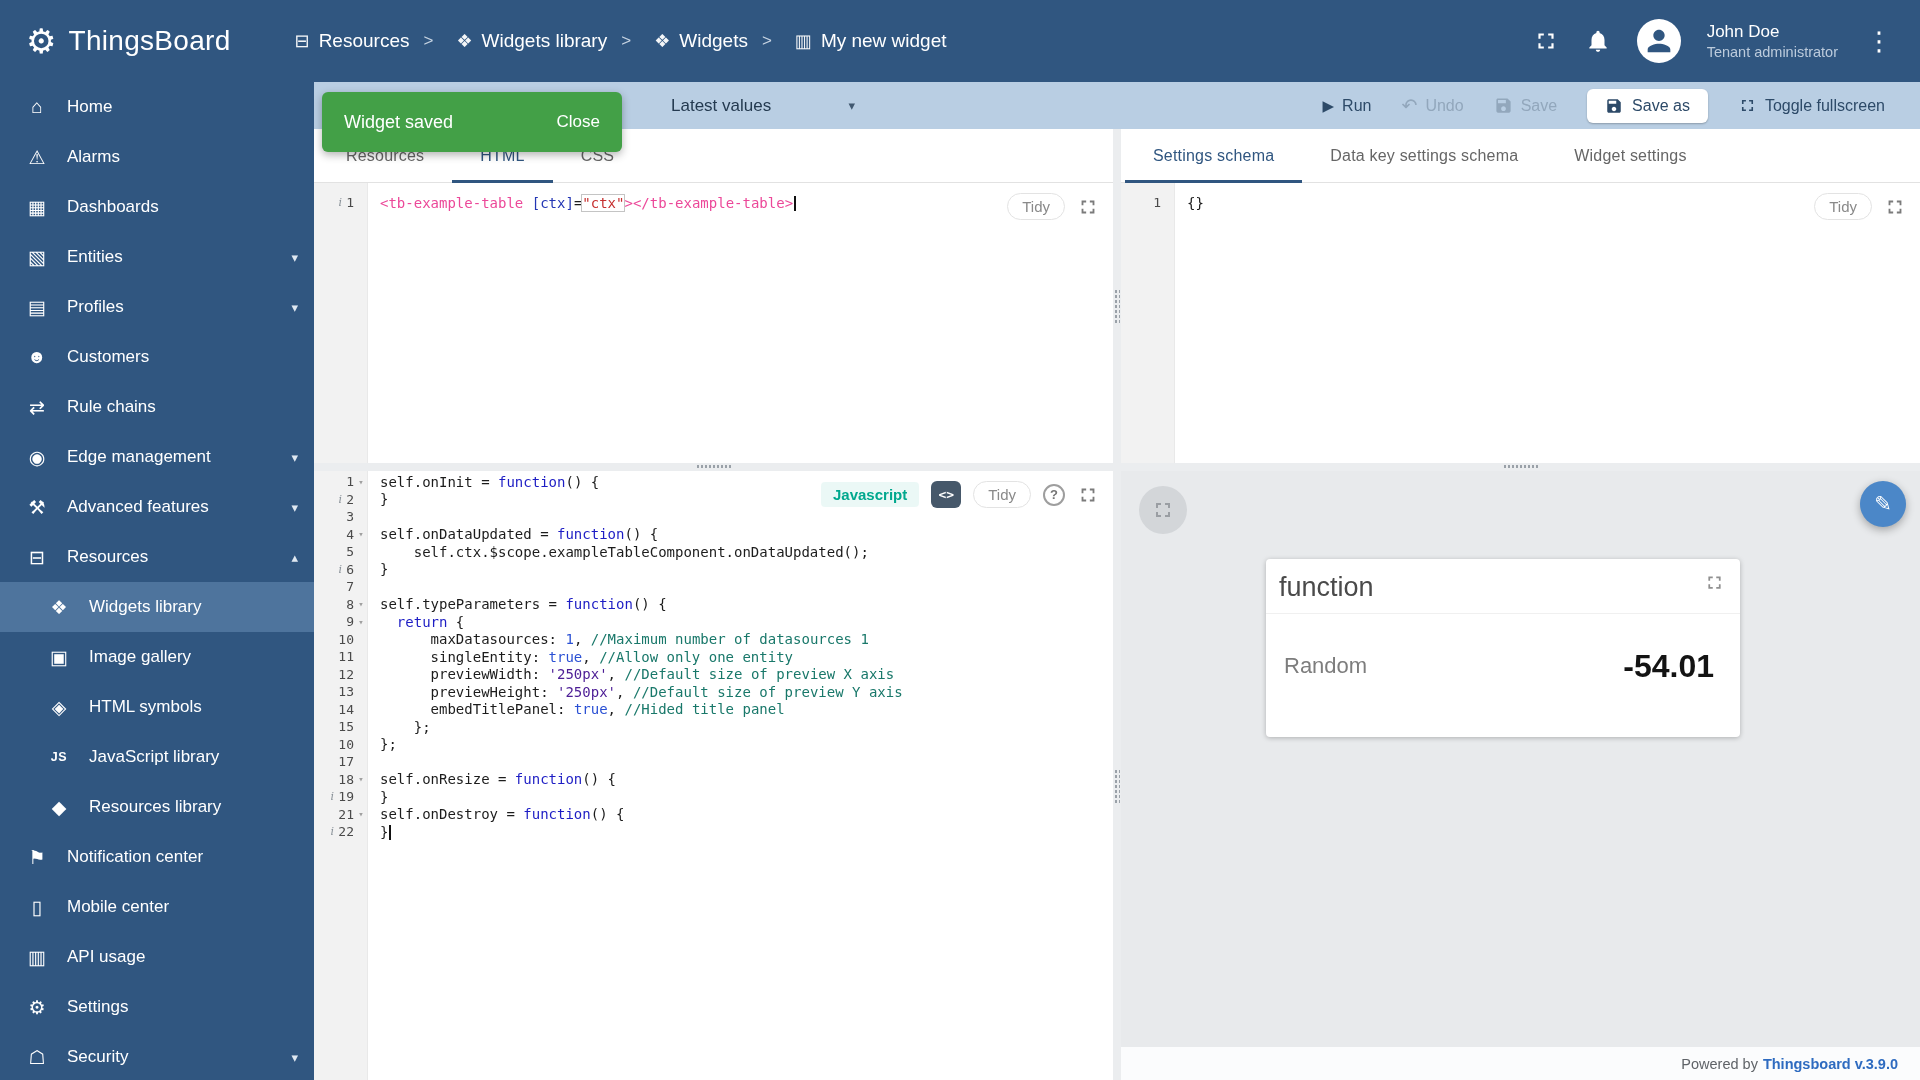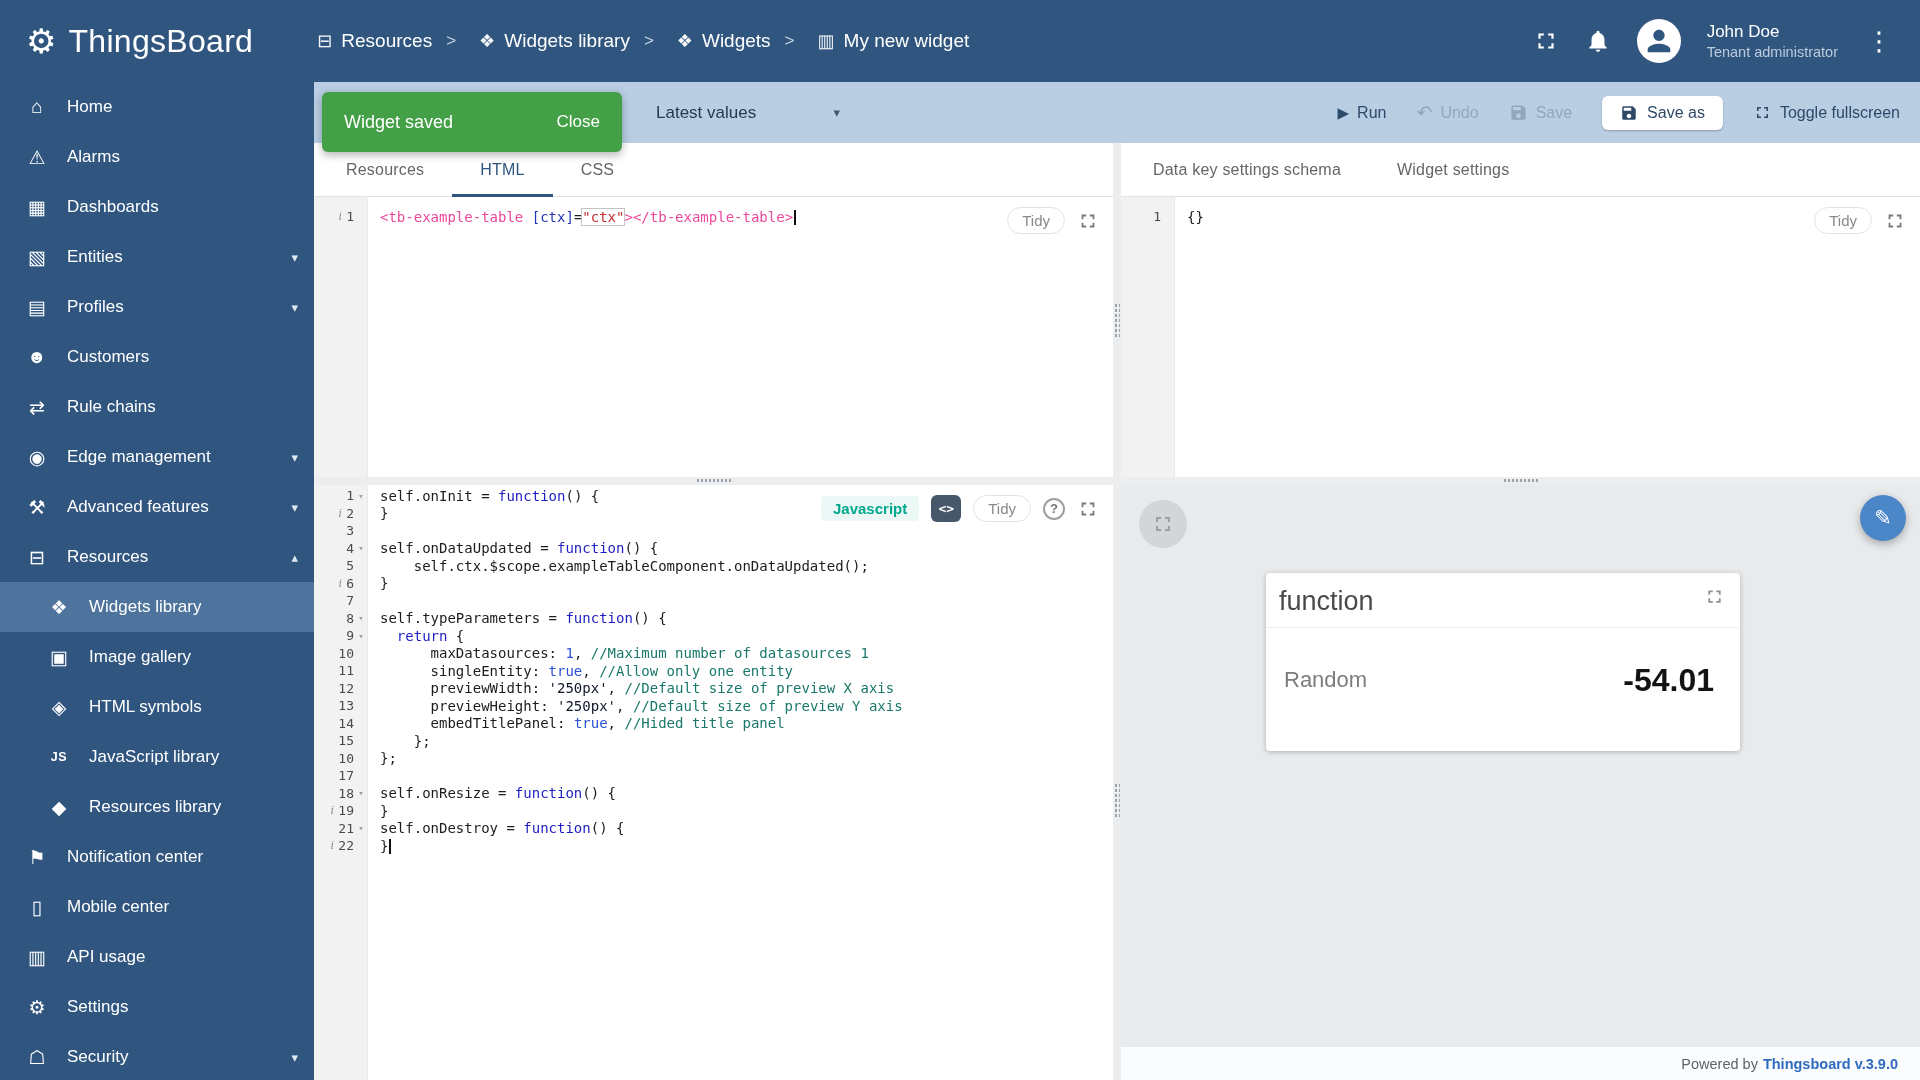--- a/index.html
+++ b/index.html
@@ -5,21 +5,21 @@
   * { box-sizing: border-box; margin: 0; padding: 0; }
   html,body { width:1920px; height:1080px; overflow:hidden; background:#fff;
               font-family:"Liberation Sans", sans-serif; }
   .app { position:relative; width:1920px; height:1080px; }
 
   
   .topbar { position:absolute; top:0; left:0; width:1920px; height:82px;
             background:#305680; display:flex; align-items:center; padding:0 26px; color:#fff; z-index:40; }
   .logo { display:flex; align-items:center; gap:12px; cursor:pointer; }
   .logo-icon { font-size:34px; line-height:1; }
-  .logo-text { font-size:32px; font-weight:500; letter-spacing:.3px; }
+  .logo-text { font-size:28px; font-weight:500; letter-spacing:.3px; }
   .breadcrumb { display:flex; align-items:center; margin-left:64px; }
   .crumb { display:flex; align-items:center; gap:9px; font-size:19px; cursor:pointer; }
   .crumb-sep { color:#c7d4e2; font-size:17px; margin:0 14px; }
   .crumb:first-of-type .crumb-sep { display:none; }
   .crumb-icon { font-size:18px; opacity:.95; }
   .topbar-right { margin-left:auto; display:flex; align-items:center; gap:26px; }
   .top-icon { width:26px; height:26px; color:#fff; cursor:pointer; }
   .svg-icon svg { width:100%; height:100%; fill:currentColor; display:block; }
   .avatar { width:44px; height:44px; border-radius:50%; background:#fff; display:flex;
             align-items:center; justify-content:center; cursor:pointer; }
@@ -44,22 +44,22 @@
   .main { position:absolute; top:82px; left:314px; right:0; bottom:0;
           display:flex; flex-direction:column; background:#fff; }
 
   .toast { position:absolute; left:8px; top:10px; width:300px; height:60px; background:#43a047;
            border-radius:6px; box-shadow:0 3px 8px rgba(0,0,0,.3); display:flex; align-items:center;
            justify-content:space-between; padding:0 22px; z-index:60; color:#fff; }
   .toast-msg { font-size:18px; }
   .toast-close { background:none; border:none; color:#fff; font-size:17px; font-weight:500; cursor:pointer;
                  font-family:inherit; }
 
-  .toolbar { flex:none; height:61px; background:#b9cee3; display:flex; align-items:center;
-             padding:0 20px; position:relative; }
+  .toolbar { flex:none; height:47px; background:#b9cee3; display:flex; align-items:center;
+             padding:0 35px; position:relative; }
   .bundle-select { margin-left:322px; display:flex; align-items:center; gap:10px; min-width:210px;
                    font-size:17px; color:#243a50; cursor:pointer; }
   .bundle-select .caret { font-size:13px; color:#415870; margin-left:auto; margin-right:26px; }
   .toolbar-actions { margin-left:auto; display:flex; align-items:center; gap:30px; }
   .tb-btn { display:flex; align-items:center; gap:8px; background:none; border:none; cursor:pointer;
             font-family:inherit; font-size:16px; font-weight:500; color:#2d4a68; }
   .tb-btn .btn-svg { width:19px; height:19px; }
   .tb-btn.disabled { color:#92a7bc; cursor:default; }
   .tb-btn .uicon { font-size:15px; }
   .tb-btn.undo .uicon { font-size:19px; }
@@ -93,21 +93,21 @@
   .gutter-cell { width:54px; flex:none; display:flex; align-items:center; justify-content:flex-end;
                  padding-right:1px; }
   .gutter-info { width:12px; text-align:center; font-family:"DejaVu Serif", serif; font-style:italic;
                  font-size:11px; color:#8a9299; }
   .gutter-num { font-size:13px; color:#4a4a4a; }
   .gutter-fold { width:12px; text-align:center; font-size:9px; color:#a0a0a0; margin-left:1px; cursor:pointer; }
   .code-line { padding-left:12px; white-space:pre; color:#1a1a1a; }
   .tok-p { color:#1c1c1c; }
   .tok-kw { color:#1d1dc4; }
   .tok-num { color:#2a50d4; }
-  .tok-str { color:#0f172a;margin-top:30px; }
+  .tok-str { color:#4c1d95;margin-top:30px; }
   .tok-strsel { color:#c62f2f; outline:1px solid #c4c4c4; }
   .tok-com { color:#19786a; }
   .tok-tag { color:#ec4899; }
   .tok-attr { color:#2336b4; }
   .cursor { display:inline-block; width:1.6px; height:15px; background:#111; margin-left:1px;
             vertical-align:middle; }
 
   .editor-actions { position:absolute; top:10px; right:14px; display:flex; align-items:center;
                     gap:12px; z-index:5; font-family:"Liberation Sans", sans-serif; }
   .tidy-btn { background:#fff; border:1px solid #e3e3e3; border-radius:15px; color:#8a8a8a;
@@ -628,20 +628,23 @@
       </div>
 
       <div class="vsplit" data-name="vertical-splitter">
         <span class="grip-v top" data-name="splitter-grip"></span>
         <span class="grip-v bottom" data-name="splitter-grip"></span>
       </div>
 
       <div class="col right-col" data-name="right-panel">
         <div class="tabs" data-name="right-editor-tabs">
 
+            <div class="tab active" data-name="tab">
+              <span data-name="tab-label">Settings schema</span>
+            </div>
 
             <div class="tab" data-name="tab">
               <span data-name="tab-label">Data key settings schema</span>
             </div>
 
             <div class="tab" data-name="tab">
               <span data-name="tab-label">Widget settings</span>
             </div>
 
         </div>

